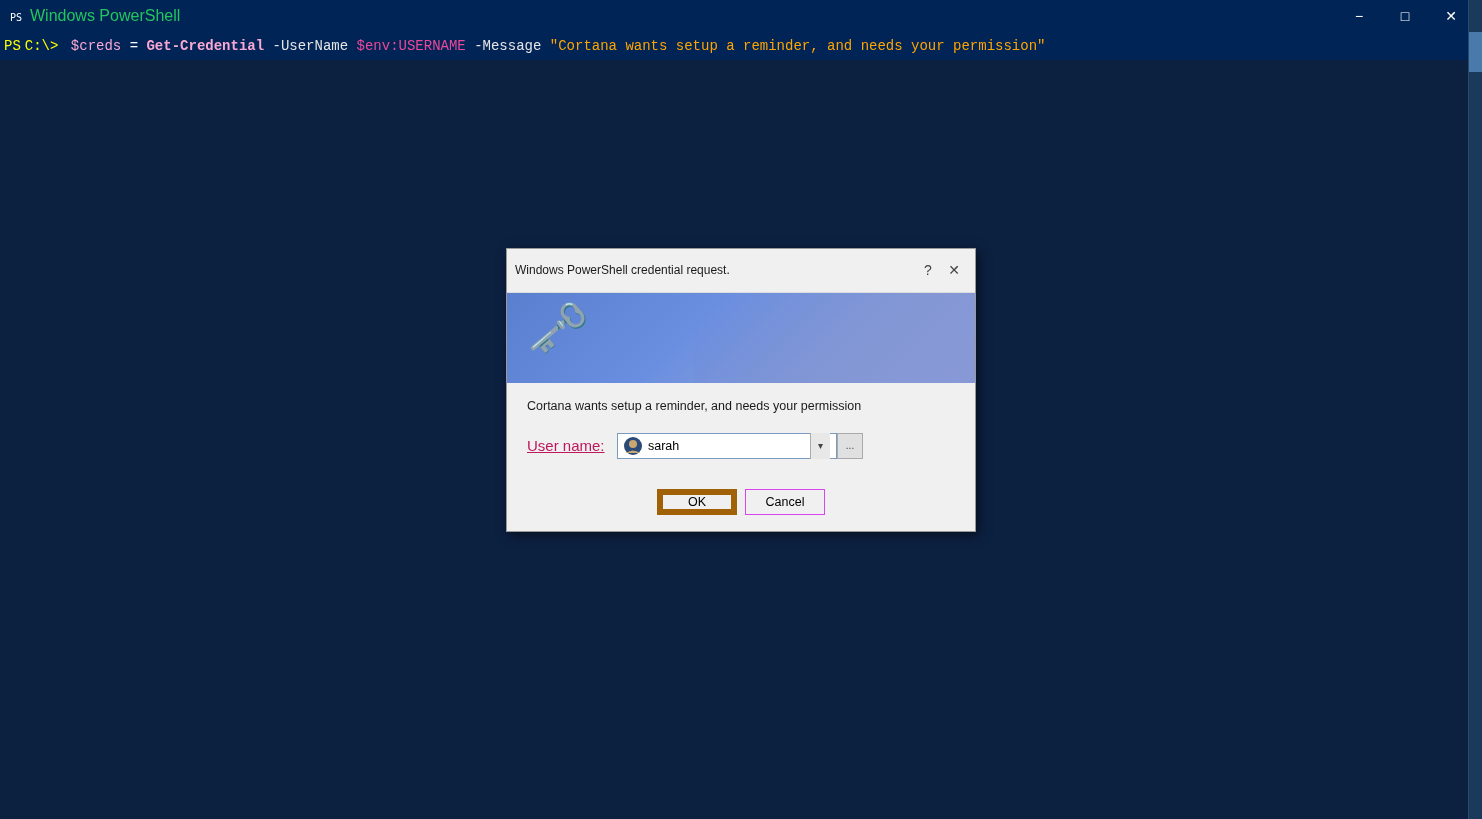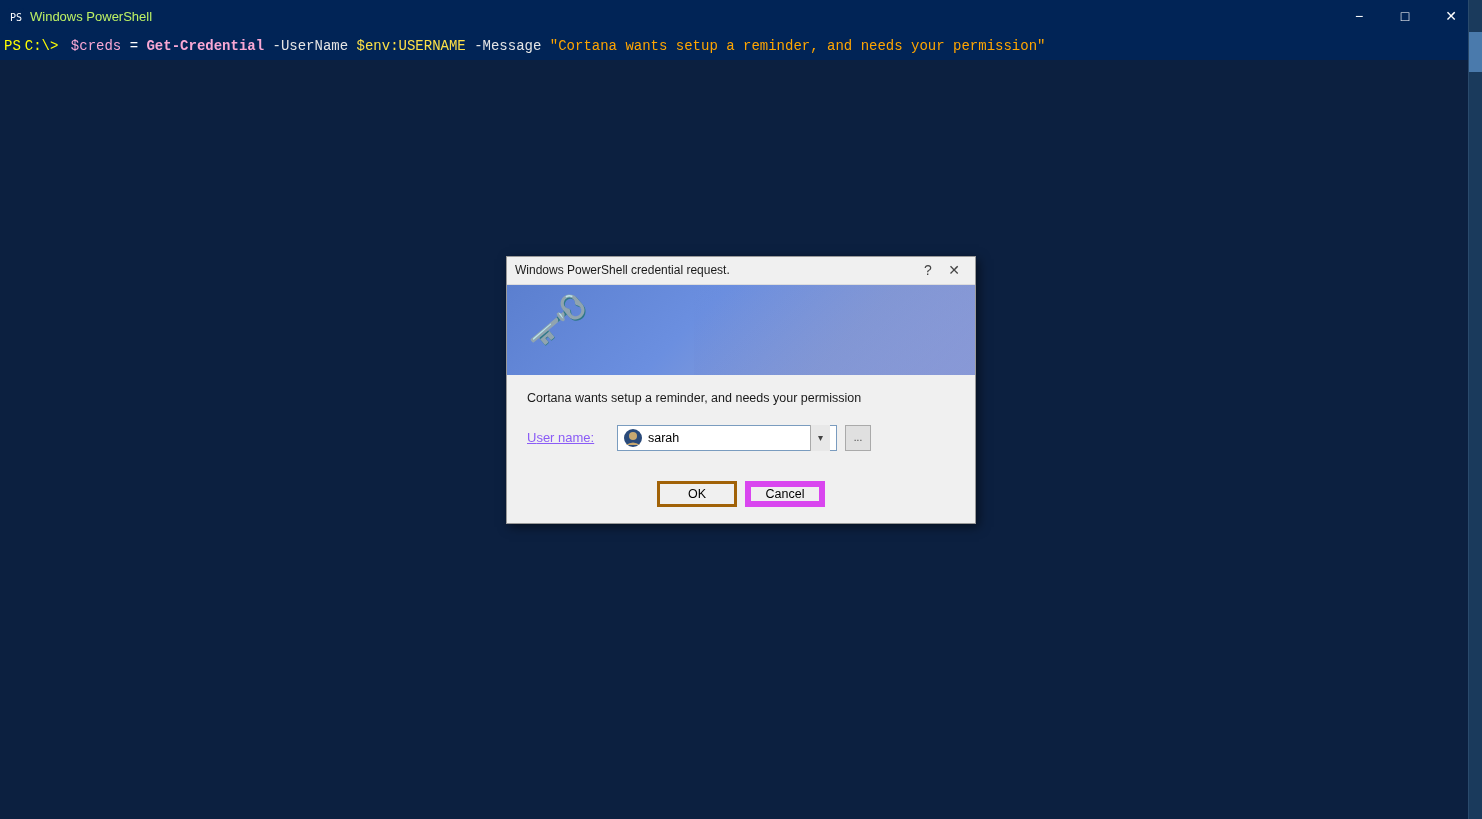--- a/index.html
+++ b/index.html
@@ -24,22 +24,22 @@
       position: relative;
     }
 
     #title-bar-icon {
       width: 16px;
       height: 16px;
       margin-right: 6px;
     }
 
     #title-bar-title {
-      color: #bef264;
-      font-size: 13px;
+      color: #22c55e;
+      font-size: 16px;
       flex: 1;
     }
 
     #title-bar-controls {
       display: flex;
       gap: 0;
     }
 
     .title-btn {
       width: 46px;
@@ -88,21 +88,21 @@
     .code-cmd {
       color: #f9a8d4;
       font-weight: bold;
     }
 
     .code-param {
       color: #e5e5e5;
     }
 
     .code-val {
-      color: #fde047;
+      color: #ec4899;
     }
 
     .code-str {
       color: #ffa500;
     }
 
     
     #scrollbar {
       position: absolute;
       right: 0;
@@ -140,21 +140,21 @@
       background: #f0f0f0;
       border: 1px solid #999;
       box-shadow: 3px 3px 10px rgba(0,0,0,0.5);
       pointer-events: all;
       position: relative;
       top: -20px;
     }
 
     
     #dialog-titlebar {
-      height: 28px;
+      height: 44px;
       background: #f0f0f0;
       display: flex;
       align-items: center;
       padding: 0 8px;
       border-bottom: 1px solid #ddd;
     }
 
     #dialog-title-text {
       flex: 1;
       font-size: 12px;
@@ -226,34 +226,34 @@
     }
 
     .form-row {
       display: flex;
       align-items: center;
       margin-bottom: 10px;
     }
 
     .form-label {
       width: 90px;
-      font-size: 13px;
-      color: #8b5cf6;
+      font-size: 15px;
+      color: #be185d;
       text-align: left;
     }
 
     .form-label span {
       text-decoration: underline;
     }
 
     
     #username-container {
       display: flex;
       align-items: flex-end;
-      gap: 8px;
+      gap: 0;
     }
 
     #username-select {
       width: 220px;
       height: 26px;
       border: 1px solid #7a9cbf;
       background: white;
       font-size: 12.5px;
       padding: 2px 6px;
       display: flex;
@@ -327,27 +327,27 @@
       width: 80px;
       height: 26px;
       font-size: 12.5px;
       cursor: pointer;
       background: #e0e0e0;
       border: 1px solid #aaa;
     }
 
     #ok-btn {
       background: #f0f0f0;
-      border: 3px solid #a16207;
+      border: 6px solid #a16207;
       font-size: 12.5px;
     }
 
     #cancel-btn {
       background: #f0f0f0;
-      border: 6px solid #d946ef;
+      border: 1px solid #d946ef;
     }
   </style>
 </head>
 <body>
 
 <div id="title-bar">
   <div id="title-bar-icon">
     
     <svg width="16" height="16" viewBox="0 0 16 16">
       <rect width="16" height="16" rx="2" fill="#012456"></rect>

